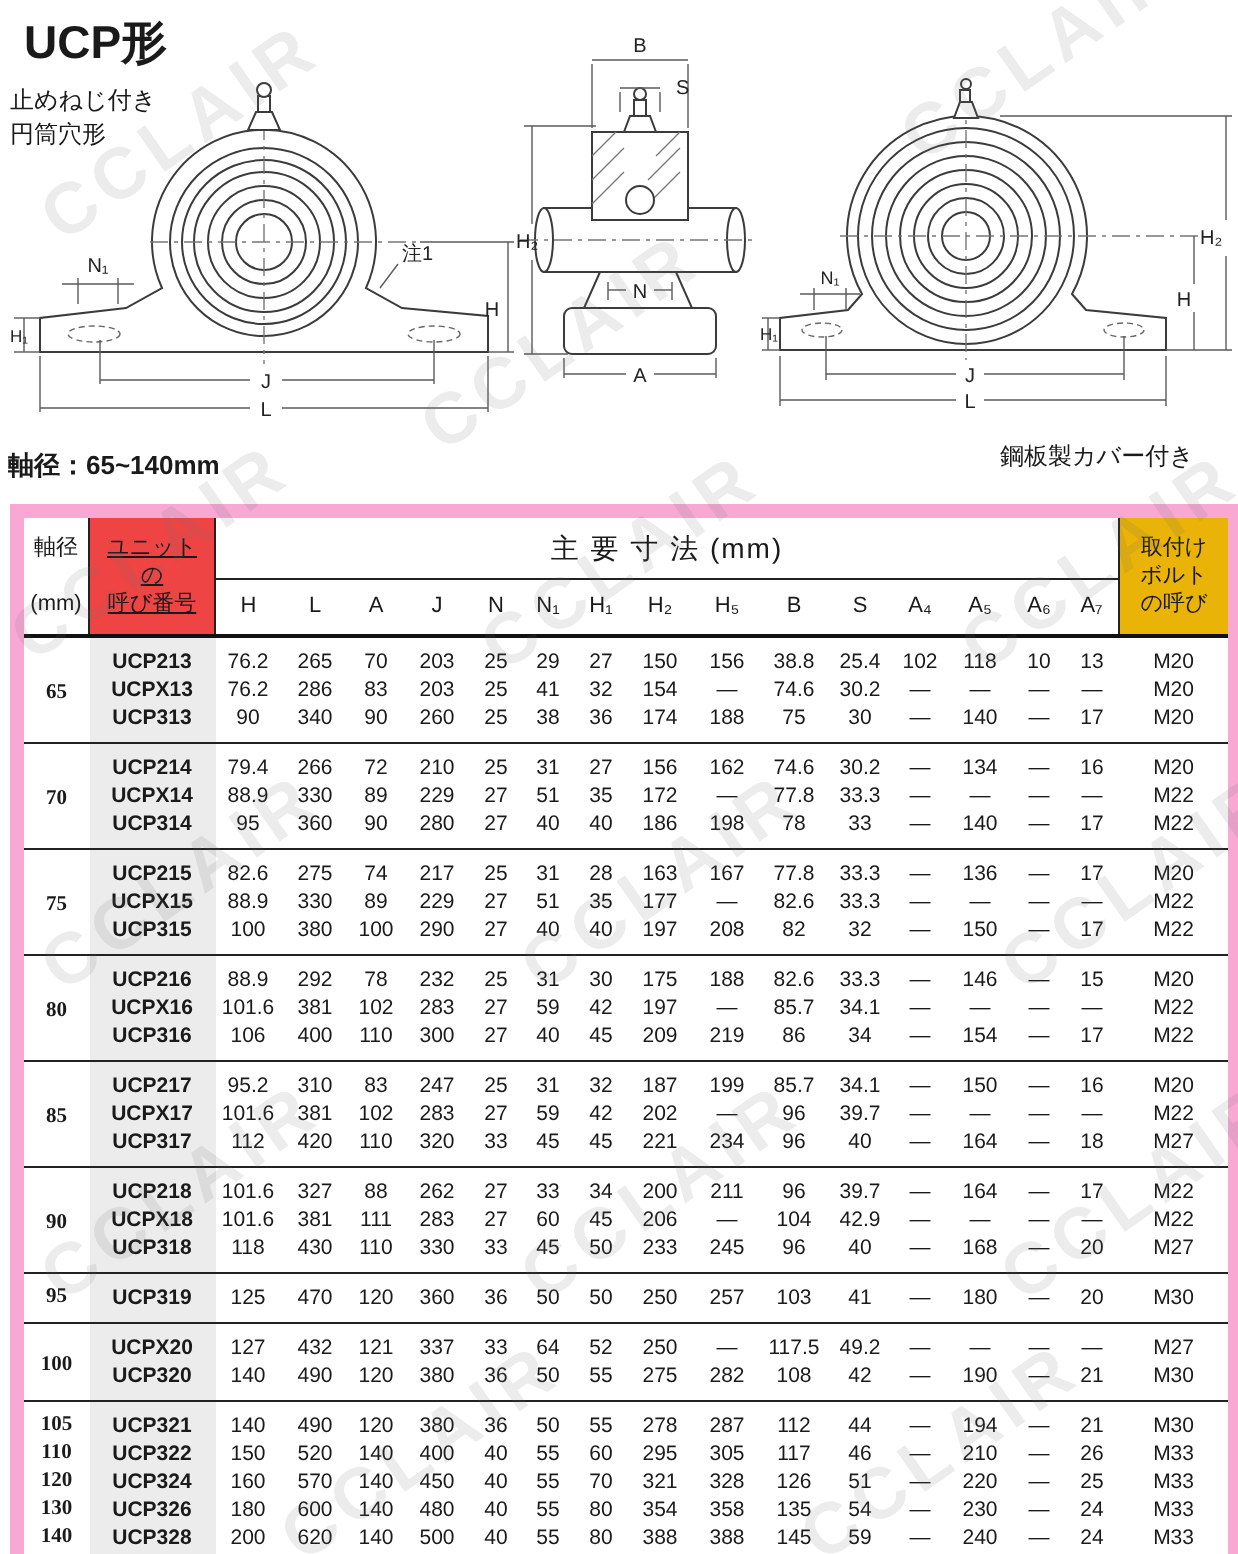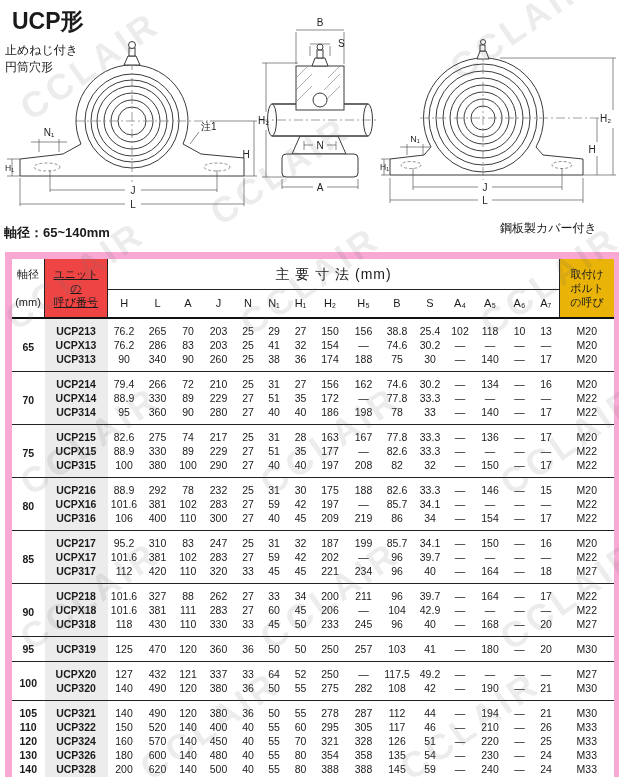--- a/index.html
+++ b/index.html
@@ -44,21 +44,21 @@
   th.shaft-h { background:#fff; }
   th.shaft-h .sp { display:block; height:14px; }
   th.unit-h { background:#ef4444;text-decoration:underline; }
   th.dims-title { height:34px; font-size:14px; letter-spacing:1px; }
   tr.dim-letters th { border-left:none; border-right:none; height:28px; font-size:11px; }
   tr.dim-letters th:last-child { border-right:1px solid #222; }
   th.bolt-h { background:#eab308; }
 
   table { border:7px solid #f9a8d4; }
   tbody td { font-size:10.5px; line-height:14px; }
-  tbody td.shaft { font-weight:bold; vertical-align:middle; }
+  tbody td.shaft { font-weight:bold; vertical-align:middle;font-family:Liberation Serif, serif; }
   tbody td.unit { background:#ececec; font-weight:bold; }
   tbody tr.group-start td { border-top:1px solid #222; padding-top:5px; }
   tbody tr.group-end td { padding-bottom:5px; }
 </style>
 </head>
 <body>
 
 <div class="page">
 
   <div>

